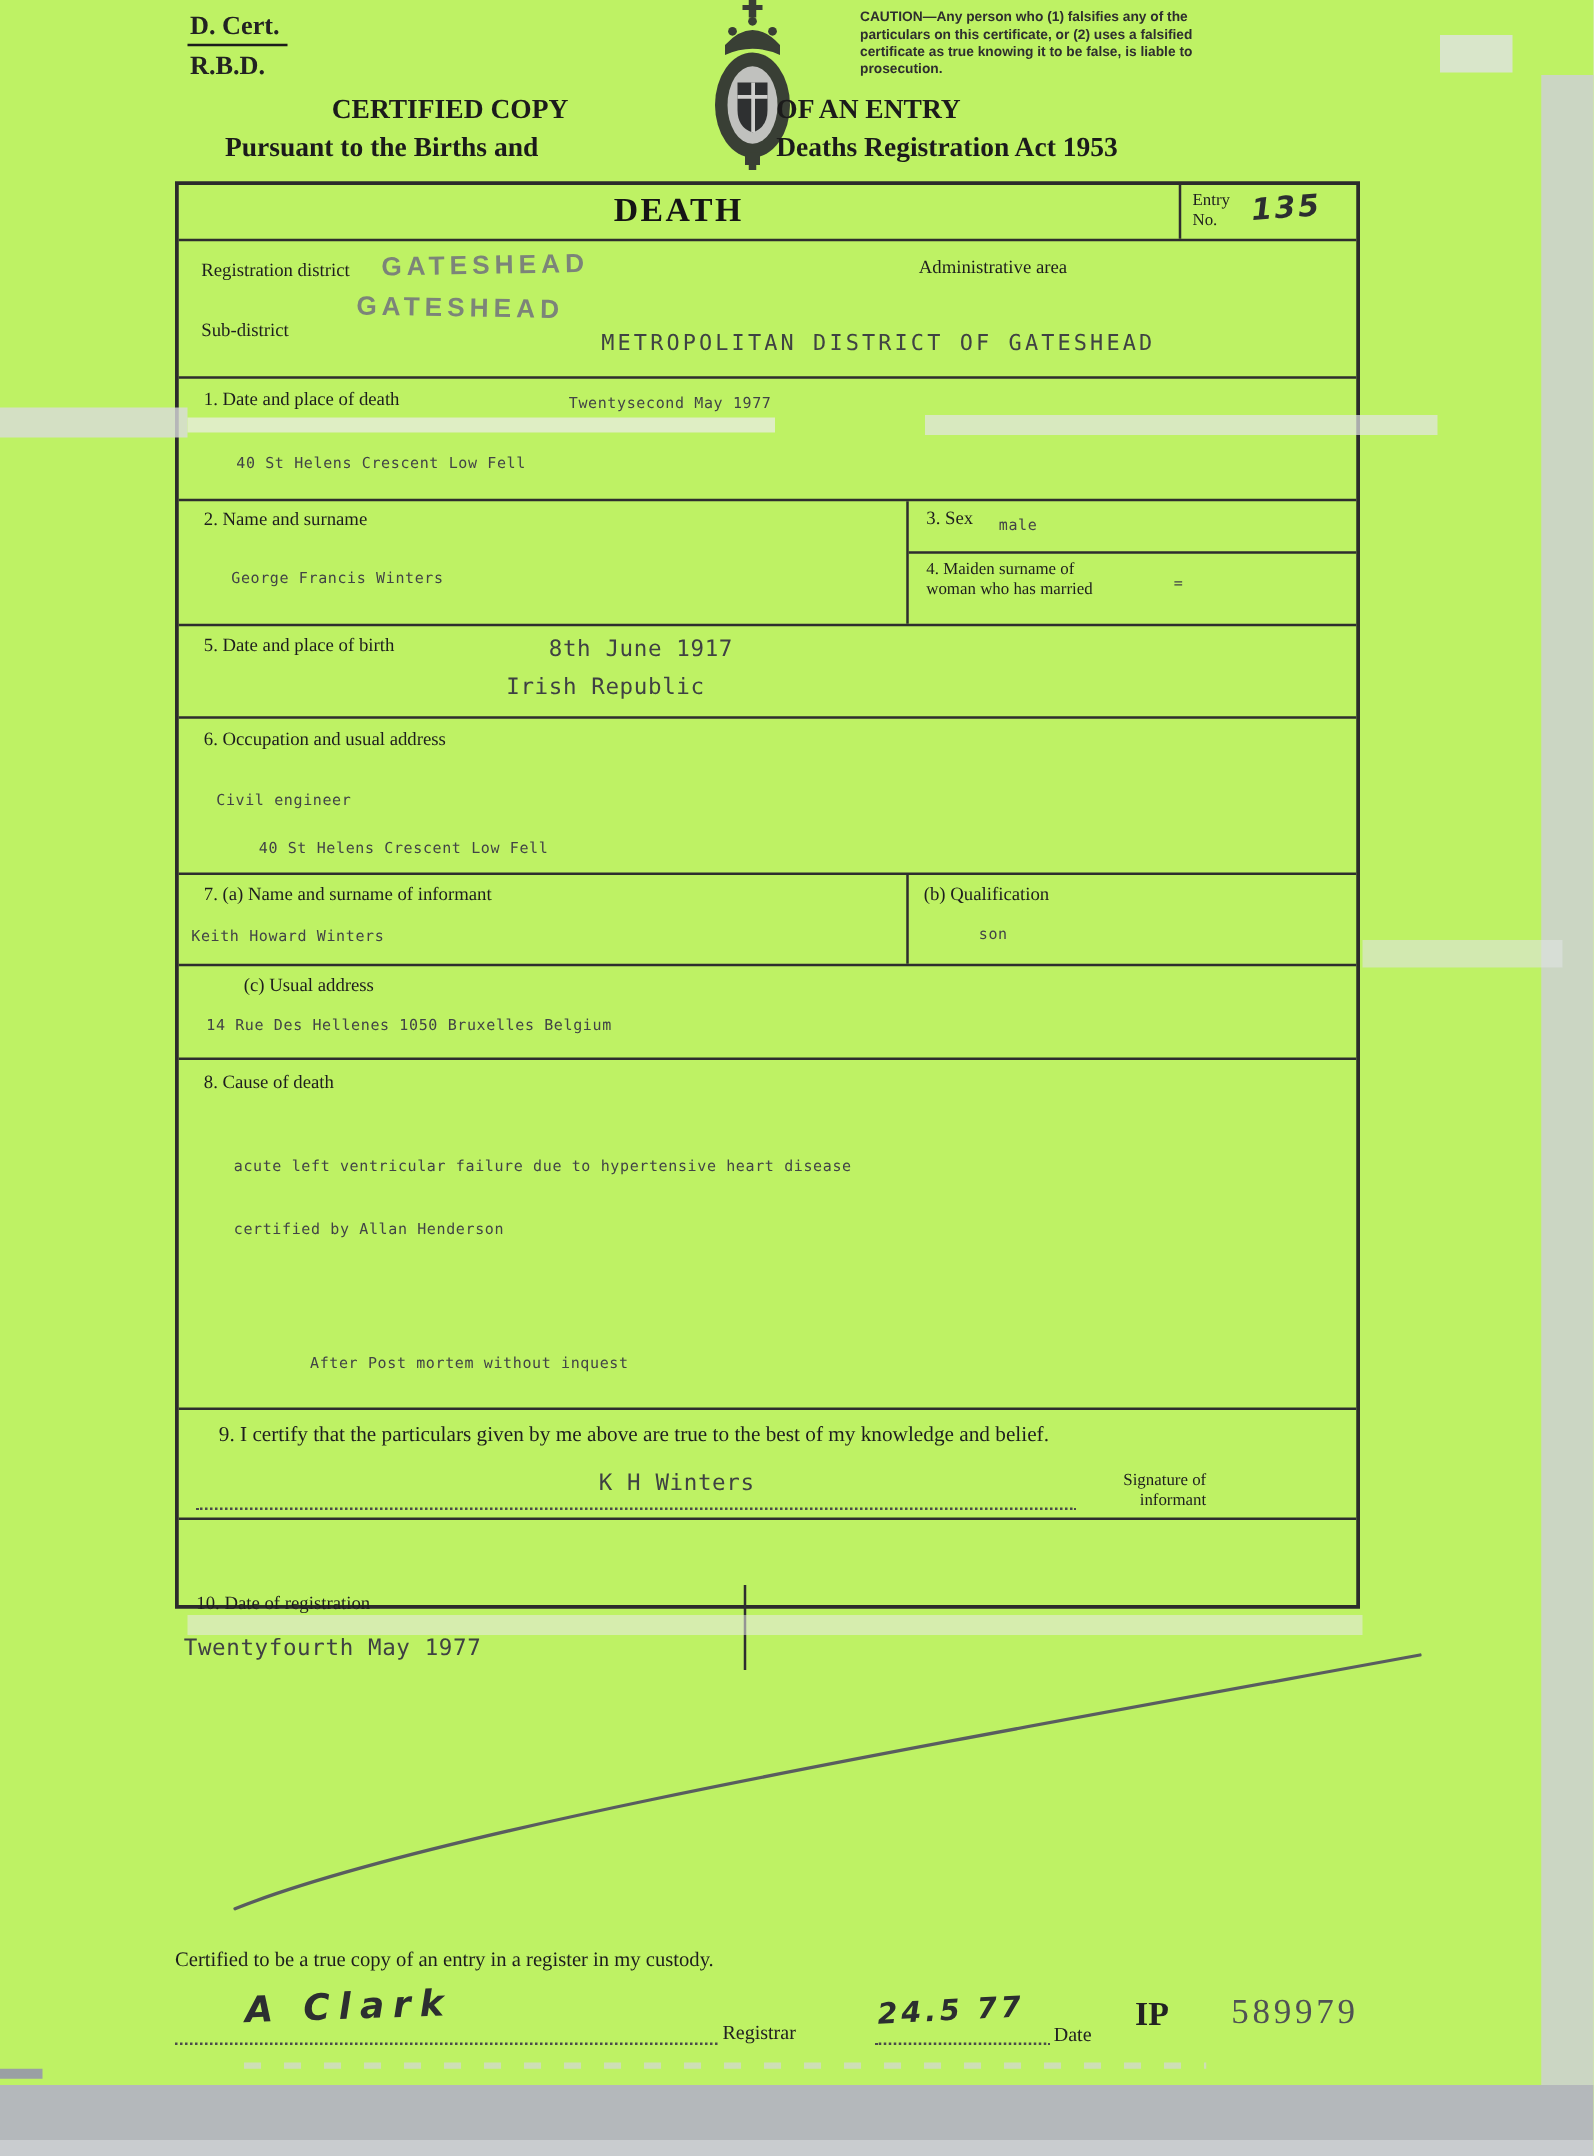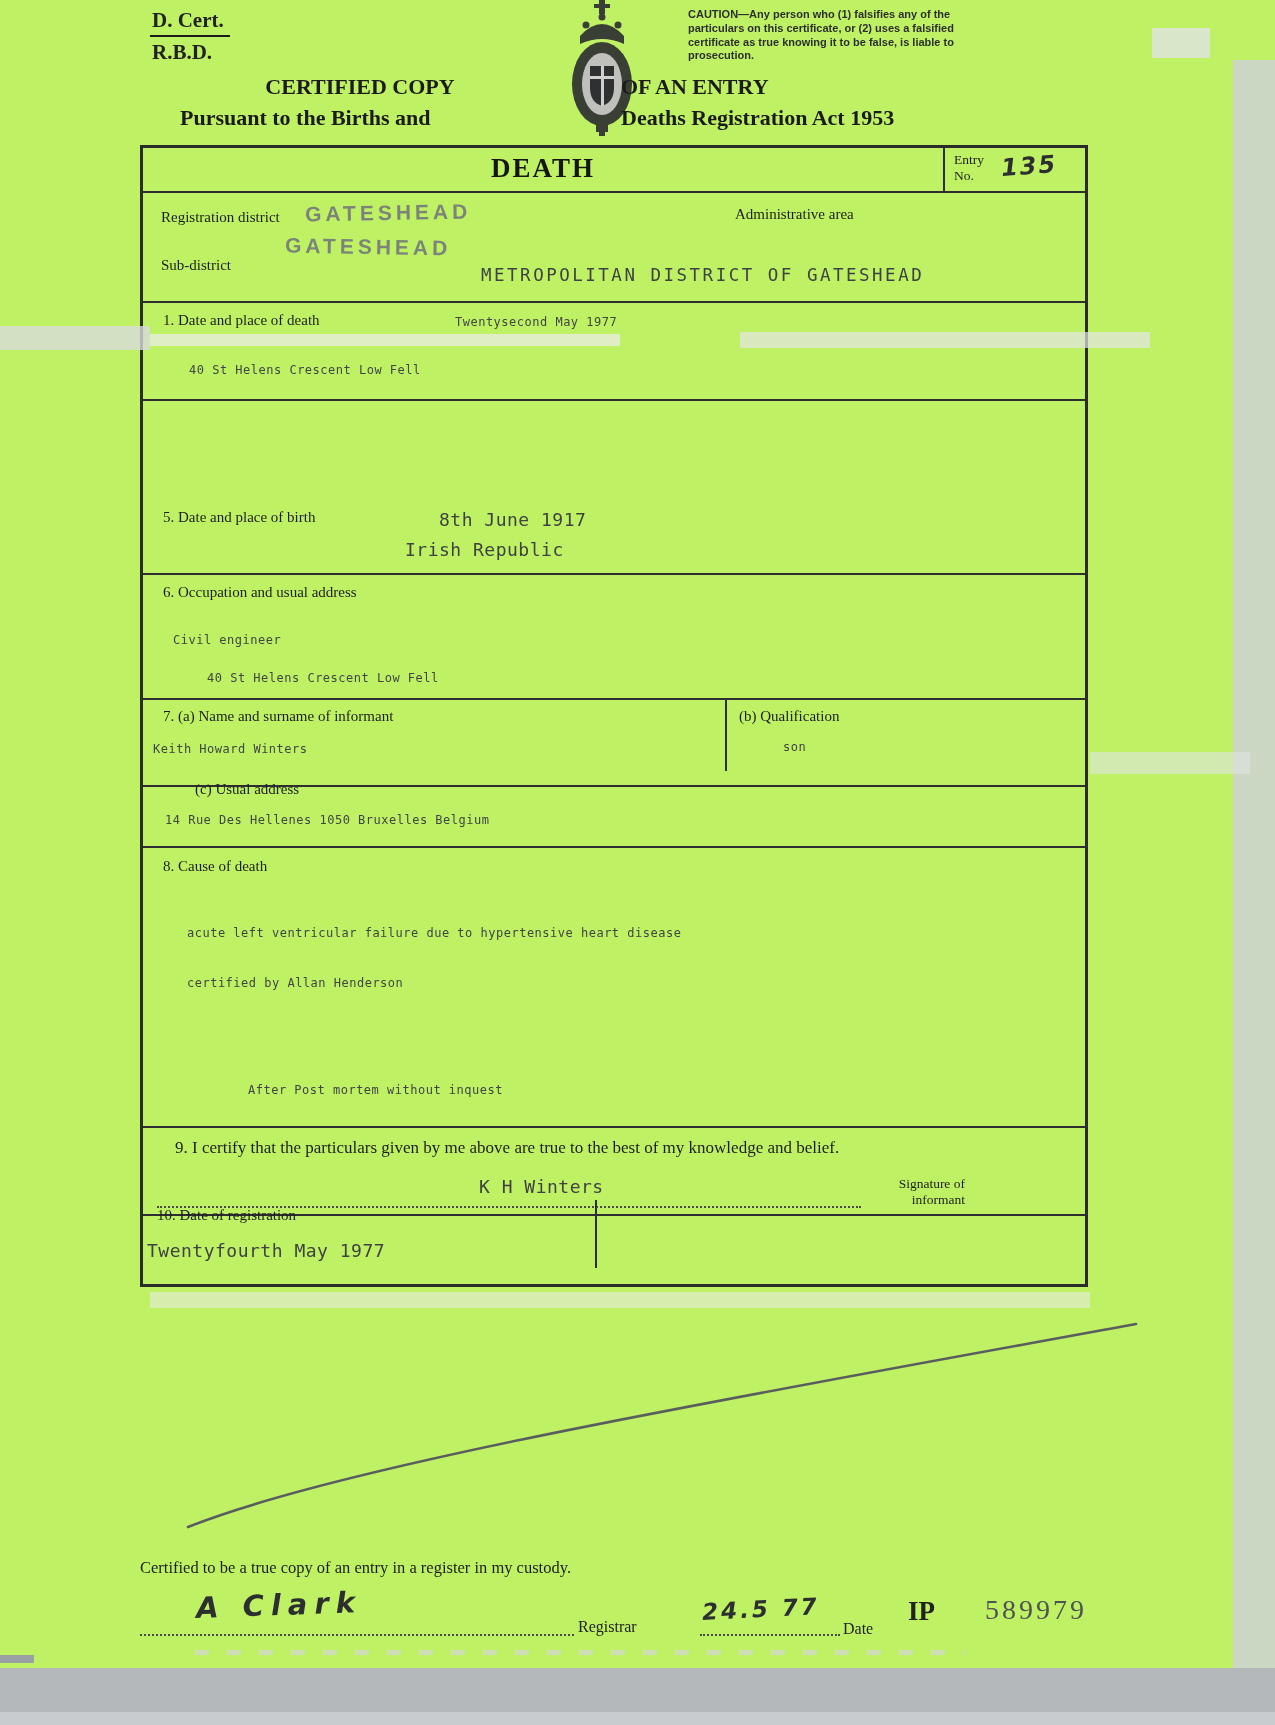--- a/index.html
+++ b/index.html
@@ -81,34 +81,48 @@
       <div class="abs stamp" style="left:142px;top:42px;transform:rotate(1deg);">GATESHEAD</div>
       <div class="abs" style="left:338px;top:72px;font-family:'DejaVu Sans Mono',monospace;font-size:17.5px;letter-spacing:2.5px;color:#3f4243;white-space:nowrap;">METROPOLITAN DISTRICT OF GATESHEAD</div>
     </div>
 
     <div class="row" style="top:155px;height:98px;">
       <div class="abs lbl" style="left:20px;top:9px;">1.  Date and place of death</div>
       <div class="abs typed" style="left:312px;top:12px;">Twentysecond May 1977</div>
       <div class="abs typed" style="left:46px;top:60px;">40 St Helens Crescent Low Fell</div>
     </div>
 
+    <div class="row" style="top:253px;height:100px;">
+      <div class="abs lbl" style="left:20px;top:7px;">2.  Name and surname</div>
+      <div class="abs typed" style="left:42px;top:54px;">George Francis Winters</div>
+      <div class="abs" style="left:582px;top:0;width:360px;height:98px;border-left:2px solid #2e2e2e;">
+        <div class="abs" style="left:0;top:0;width:358px;height:42px;border-bottom:2px solid #2e2e2e;box-sizing:border-box;">
+          <div class="abs lbl" style="left:14px;top:6px;">3.  Sex</div>
+          <div class="abs typed" style="left:72px;top:12px;">male</div>
+        </div>
+        <div class="abs" style="left:0;top:42px;width:358px;height:56px;">
+          <div class="abs lbl-sm" style="left:14px;top:4px;width:150px;">4.  Maiden surname of woman who has married</div>
+          <div class="abs typed" style="left:212px;top:16px;">=</div>
+        </div>
+      </div>
+    </div>
 
     <div class="row" style="top:353px;height:74px;">
       <div class="abs lbl" style="left:20px;top:8px;">5.  Date and place of birth</div>
       <div class="abs typed-lg" style="left:296px;top:8px;">8th June 1917</div>
       <div class="abs typed-lg" style="left:262px;top:38px;">Irish Republic</div>
     </div>
 
     <div class="row" style="top:427px;height:125px;">
       <div class="abs lbl" style="left:20px;top:9px;">6.  Occupation and usual address</div>
       <div class="abs typed" style="left:30px;top:58px;">Civil engineer</div>
       <div class="abs typed" style="left:64px;top:96px;">40 St Helens Crescent Low Fell</div>
     </div>
 
-    <div class="row" style="top:552px;height:87px;text-align:right;">
+    <div class="row" style="top:552px;height:73px;text-align:right;">
       <div class="abs lbl" style="left:20px;top:8px;">7.  (a) Name and surname of informant</div>
       <div class="abs typed" style="left:10px;top:42px;">Keith Howard Winters</div>
       <div class="abs" style="left:582px;top:0;width:360px;height:71px;border-left:2px solid #2e2e2e;">
         <div class="abs lbl" style="left:12px;top:8px;">(b) Qualification</div>
         <div class="abs typed" style="left:56px;top:40px;">son</div>
       </div>
     </div>
 
     <div class="row" style="top:625px;height:75px;">
       <div class="abs lbl" style="left:52px;top:8px;">(c) Usual address</div>
@@ -122,21 +136,21 @@
       <div class="abs typed" style="left:105px;top:235px;">After Post mortem without inquest</div>
     </div>
 
     <div class="row" style="top:980px;height:88px;">
       <div class="abs lbl" style="left:32px;top:10px;font-size:17px;">9.  I certify that the particulars given by me above are true to the best of my knowledge and belief.</div>
       <div class="abs typed-lg" style="left:336px;top:48px;">K H Winters</div>
       <div class="abs dotted" style="left:14px;top:78px;width:704px;"></div>
       <div class="abs lbl-sm" style="left:726px;top:48px;width:96px;text-align:right;">Signature of informant</div>
     </div>
 
-    <div class="abs" style="left:0;top:1052px;width:942px;height:60px;padding-left:22px;">
+    <div class="abs" style="left:0;top:1120px;width:942px;height:60px;padding-left:22px;">
       <div class="abs" style="left:0;top:0;width:454px;height:68px;border-right:2px solid #2e2e2e;box-sizing:border-box;">
         <div class="abs lbl" style="left:14px;top:7px;">10.  Date of registration</div>
         <div class="abs typed-lg" style="left:4px;top:40px;">Twentyfourth May 1977</div>
       </div>
     </div>
   </div>
 
   <svg class="abs" style="left:0;top:0;" width="1275" height="1725">
     <path d="M188,1527 C340,1466 720,1400 1136,1324" fill="none" stroke="#595d5f" stroke-width="2.6" stroke-linecap="round"></path>
   </svg>

